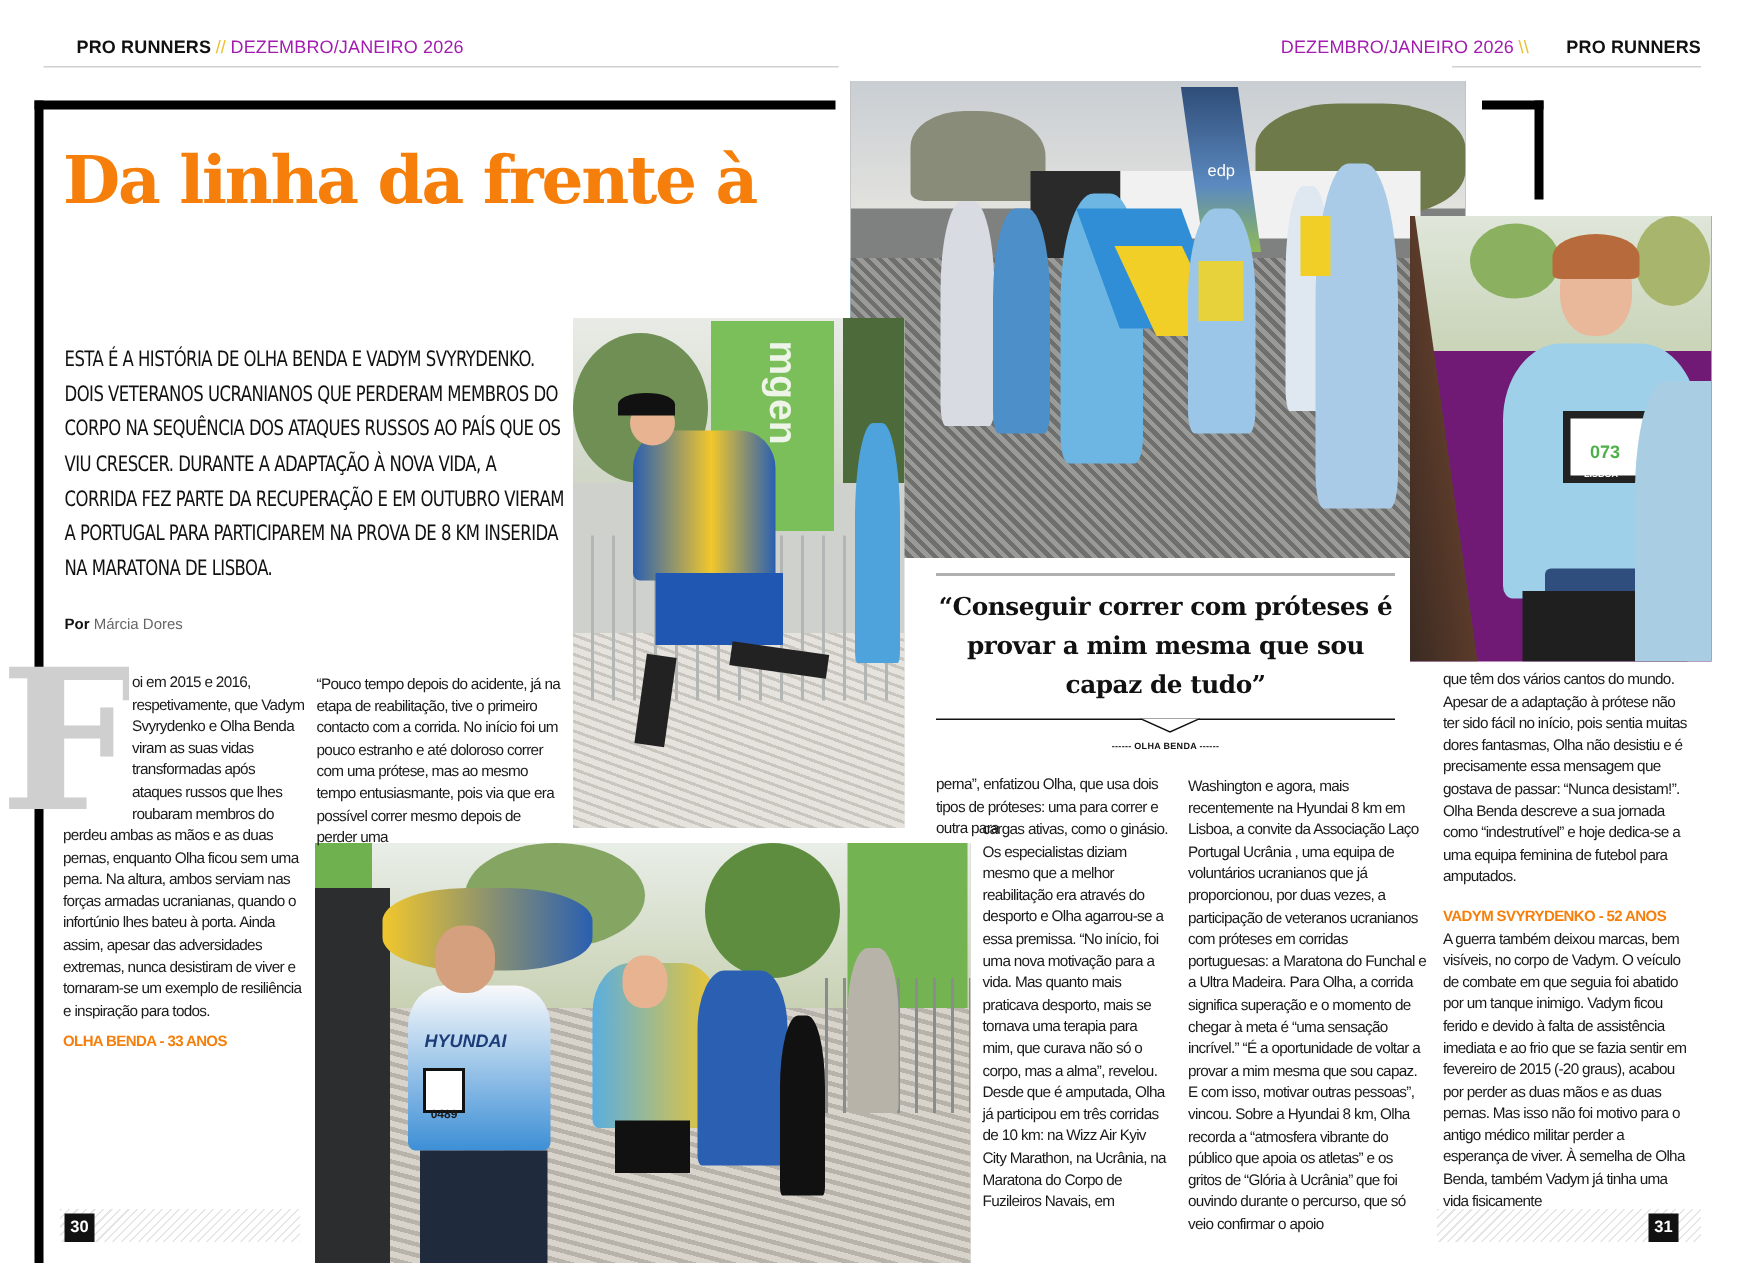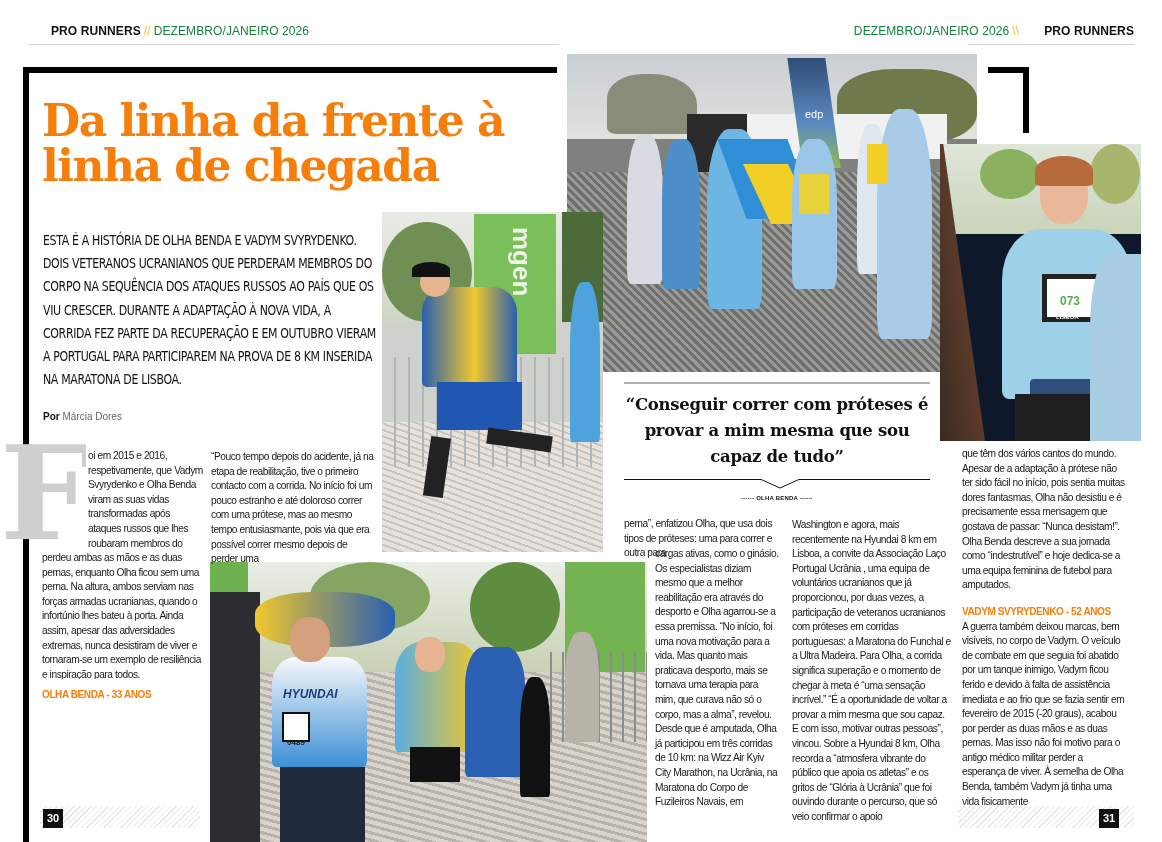--- a/index.html
+++ b/index.html
@@ -5,21 +5,21 @@
   * { box-sizing: border-box; margin: 0; padding: 0; }
   html, body { width: 1162px; height: 842px; overflow: hidden; background: #ffffff; }
   body { position: relative; font-family: "Liberation Sans", sans-serif; color: #1a1a1a; }
 
   .abs { position: absolute; }
 
   
   .run-head { position: absolute; top: 24px; font-size: 12px; letter-spacing: 0.1px; white-space: nowrap; }
   .run-head .brand { font-weight: bold; color: #111; padding-left: 22px; }
   .run-head .slash { color: #e8c22b; margin: 0 3px; }
-  .run-head .issue { color: #15803d; font-weight: normal; text-align: right; }
+  .run-head .issue { color: #a21caf; font-weight: normal; text-align: right; }
   .run-head-left { left: 29px; }
   .run-head-right { right: 28px; text-align: right; }
   .head-rule { position: absolute; top: 44px; height: 1px; background: #d0d0d0; }
 
   
   .frame { position: absolute; background: #000; }
 
   
   .title {
     position: absolute; left: 42px; top: 98px; width: 500px;
@@ -93,21 +93,20 @@
 </div>
 <div class="head-rule" style="left:968px; width:166px;"></div>
 
 <div class="frame" style="left:23px; top:67px; width:534px; height:6px;"></div>
 <div class="frame" style="left:23px; top:67px; width:6px; height:775px;"></div>
 <div class="frame" style="left:988px; top:67px; width:41px; height:6px;"></div>
 <div class="frame" style="left:1023px; top:67px; width:6px; height:66px;"></div>
 
 <div class="title">
   <div>Da linha da frente à</div>
-  <div>linha de chegada</div>
 </div>
 
 <div class="lead">Esta é a história de Olha Benda e Vadym Svyrydenko. Dois veteranos ucranianos que perderam membros do corpo na sequência dos ataques russos ao país que os viu crescer. Durante a adaptação à nova vida, a corrida fez parte da recuperação e em outubro vieram a Portugal para participarem na prova de 8 km inserida na Maratona de Lisboa.</div>
 
 <div class="byline">
   <b>Por</b>
   <span>Márcia Dores</span>
 </div>
 
 <div class="photo" style="left:567px; top:54px; width:410px; height:318px; background:#7f8080;">
@@ -125,21 +124,21 @@
   <div class="figure" style="left:140px; top:75px; width:55px; height:180px; background:#6db6e4;"></div>
   <div class="abs" style="left:165px; top:85px; width:70px; height:80px; background:#2f8ed6; transform:skewX(20deg);"></div>
   <div class="abs" style="left:190px; top:110px; width:45px; height:60px; background:#f2cf27; transform:skewX(25deg);"></div>
   <div class="figure" style="left:225px; top:85px; width:45px; height:150px; background:#9cc6e8;"></div>
   <div class="abs" style="left:232px; top:120px; width:30px; height:40px; background:#e8d23b;"></div>
   <div class="figure" style="left:290px; top:70px; width:30px; height:150px; background:#dfe8f0;"></div>
   <div class="figure" style="left:310px; top:55px; width:55px; height:230px; background:#a9cbe8;"></div>
   <div class="abs" style="left:300px; top:90px; width:20px; height:40px; background:#f2cf27;"></div>
 </div>
 
-<div class="photo" style="left:940px; top:144px; width:201px; height:297px; background:#0f172a;">
+<div class="photo" style="left:940px; top:144px; width:201px; height:297px; background:#701a75;">
   <div class="sky" style="height:90px; background:linear-gradient(#dfe6da,#c9d4b8);"></div>
   <div class="abs" style="left:40px; top:5px; width:60px; height:50px; background:#8ab060; border-radius:50%;"></div>
   <div class="abs" style="left:150px; top:0; width:50px; height:60px; background:#a8b56c; border-radius:50%;"></div>
   <div class="abs" style="left:0; top:0; width:45px; height:297px; background:linear-gradient(90deg,#3a2a22,#5b3b2a); transform:skewX(8deg); transform-origin:bottom;"></div>
   <div class="abs" style="left:100px; top:20px; width:48px; height:60px; background:#e9b89a; border-radius:45%;"></div>
   <div class="abs" style="left:95px; top:12px; width:58px; height:30px; background:#b76a3b; border-radius:50% 50% 10% 10%;"></div>
   <div class="abs" style="left:62px; top:85px; width:130px; height:170px; background:#9fd0ea; border-radius:30% 30% 5% 5%;"></div>
   <div class="abs" style="left:102px; top:130px; width:65px; height:48px; background:#fff; border:5px solid #222;"></div>
   <div class="abs" style="left:120px; top:150px; color:#4fb04a; font-weight:bold; font-size:12px;">073</div>
   <div class="abs" style="left:116px; top:170px; color:#fff; font-size:6px; font-weight:bold;">LISBOA</div>

